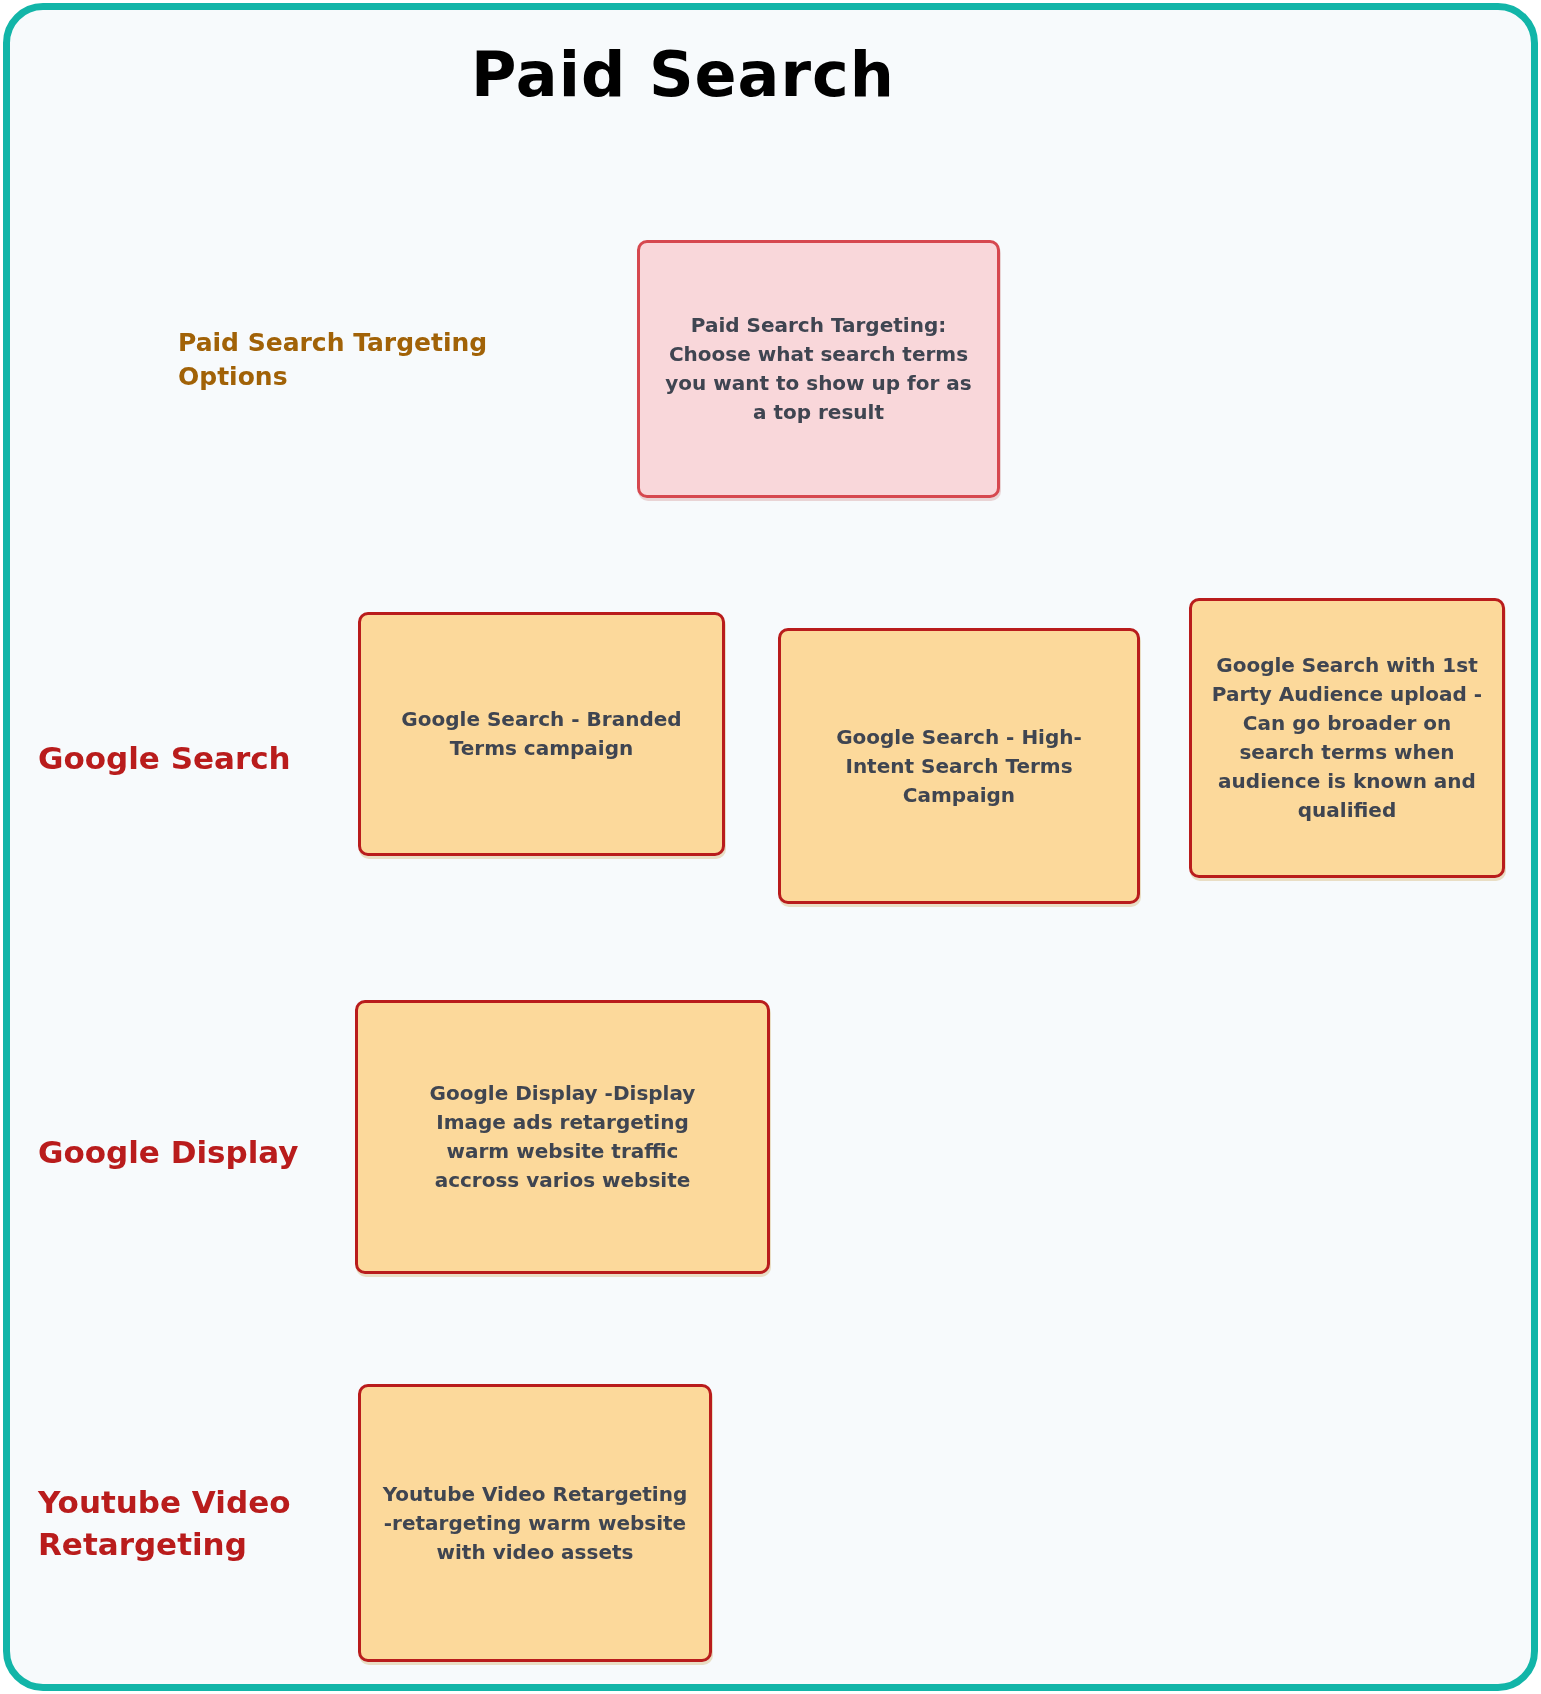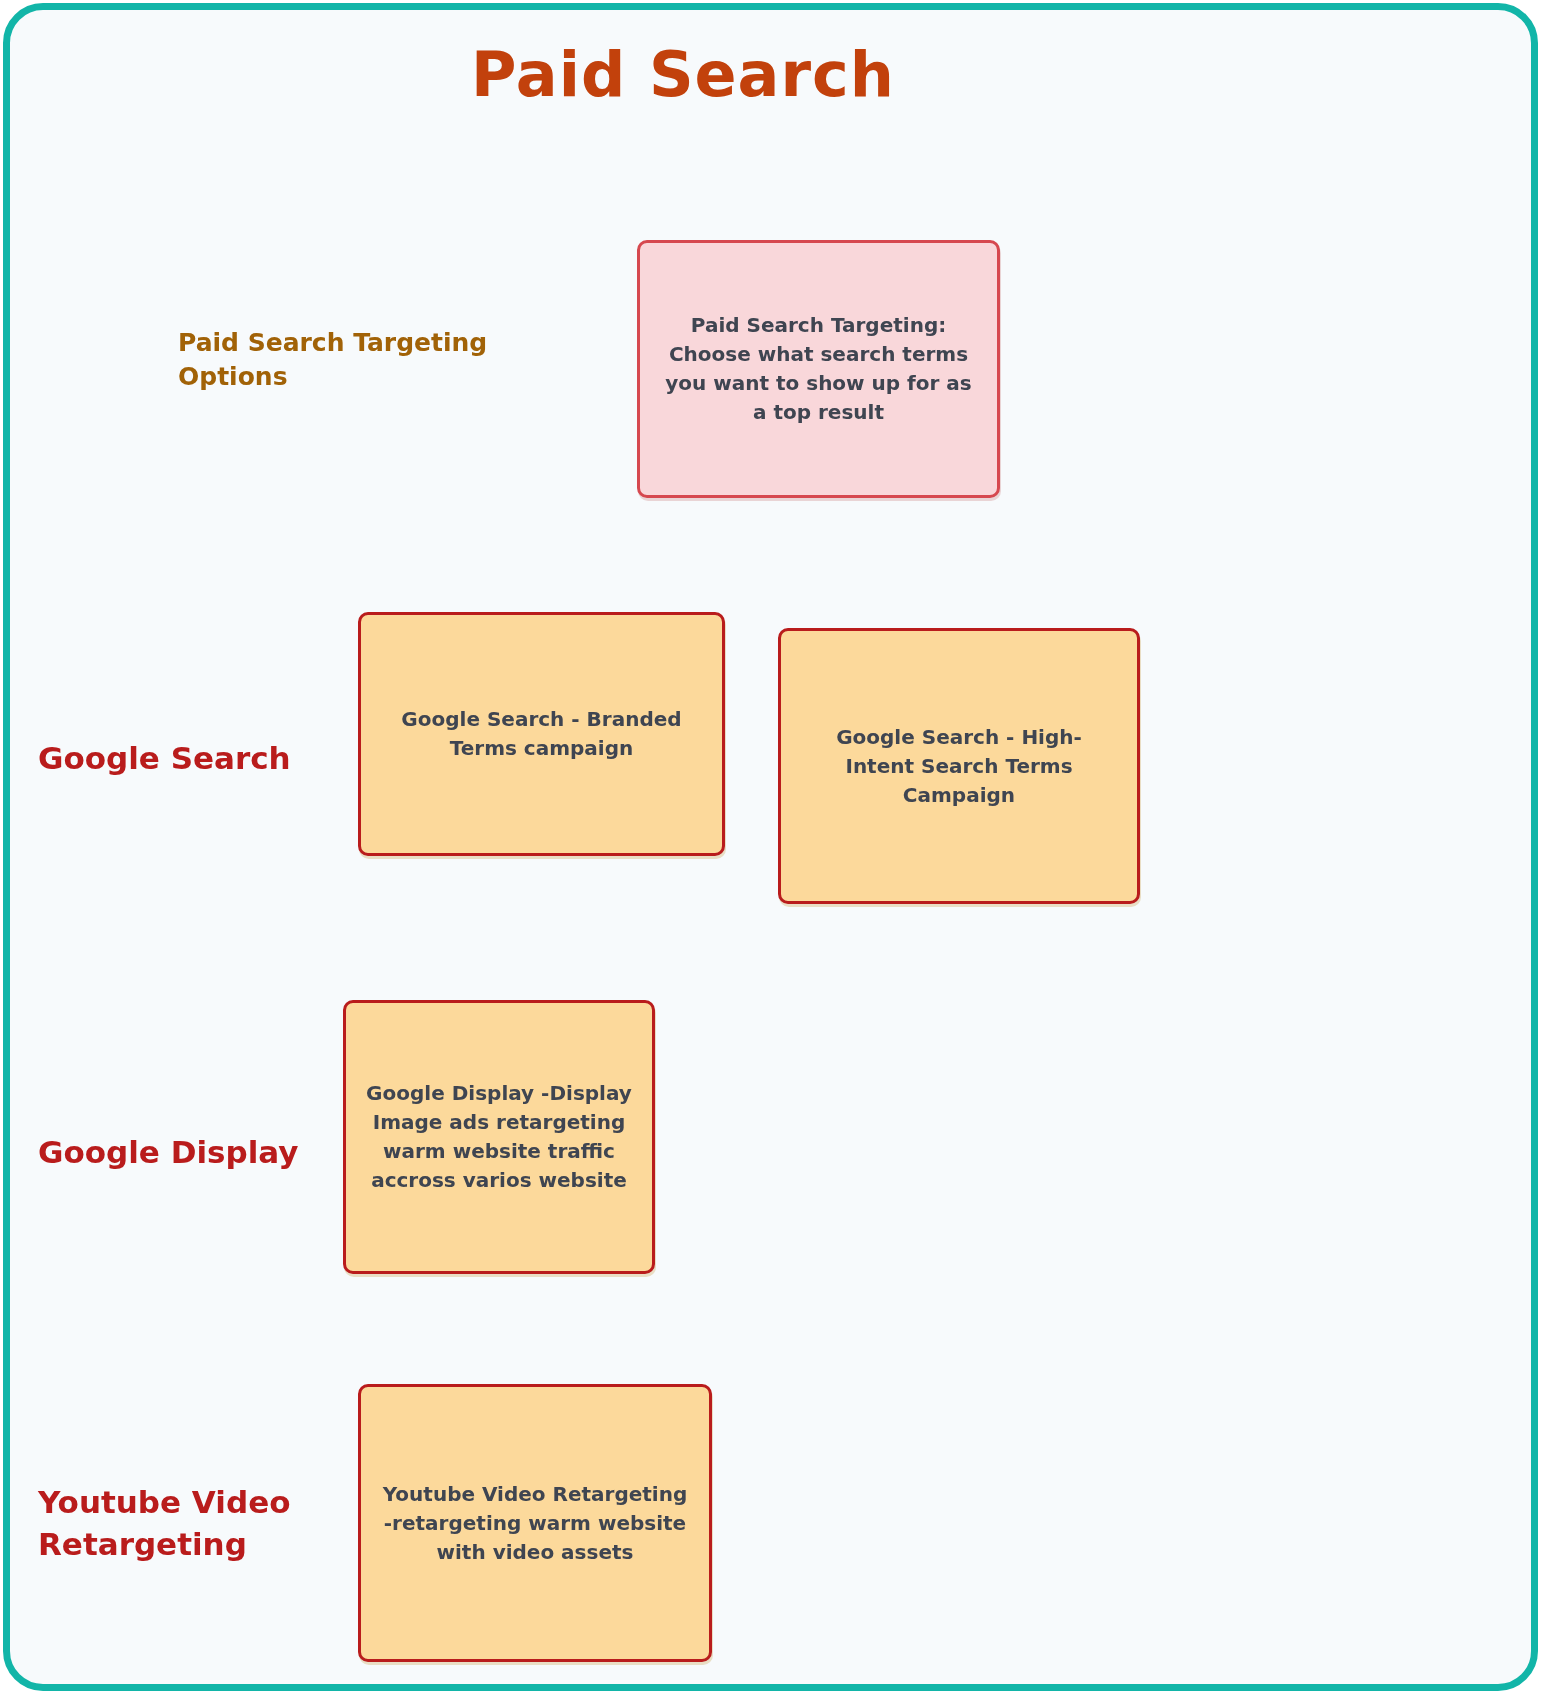--- a/index.html
+++ b/index.html
@@ -25,21 +25,21 @@
   }
   .board-title {
     position: absolute;
     left: 448px;
     top: 38px;
     width: 470px;
     text-align: center;
     font-size: 62px;
     font-weight: bold;
     letter-spacing: 1px;
-    color: #c2410c;
+    color: #000000;
     white-space: pre-line;
   }
   .text-label {
     position: absolute;
     font-weight: bold;
     color: #b91c1c;
     font-size: 31px;
     line-height: 1.35;
     white-space: pre-line;
   }
@@ -89,24 +89,30 @@
 
   <div class="text-label" style="left:38px; top:738px;">Google Search</div>
 
   <div class="note" style="left:358px; top:600px; width:367px; height:244px;margin-top:12px;">Google Search - Branded
 Terms campaign</div>
 
   <div class="note" style="left:778px; top:628px; width:362px; height:276px;">Google Search - High-
 Intent Search Terms
 Campaign</div>
 
+  <div class="note" style="left:1189px; top:598px; width:316px; height:280px;">Google Search with 1st
+Party Audience upload -
+Can go broader on
+search terms when
+audience is known and
+qualified</div>
 
   <div class="text-label" style="left:38px; top:1132px;">Google Display</div>
 
-  <div class="note" style="left:343px; top:1000px; width:312px; height:274px;">Google Display -Display
+  <div class="note" style="left:355px; top:1000px; width:415px; height:274px;">Google Display -Display
 Image ads retargeting
 warm website traffic
 accross varios website</div>
 
   <div class="text-label" style="left:38px; top:1482px;">Youtube Video
 Retargeting</div>
 
   <div class="note" style="left:358px; top:1384px; width:354px; height:278px;">Youtube Video Retargeting
 -retargeting warm website
 with video assets</div>

